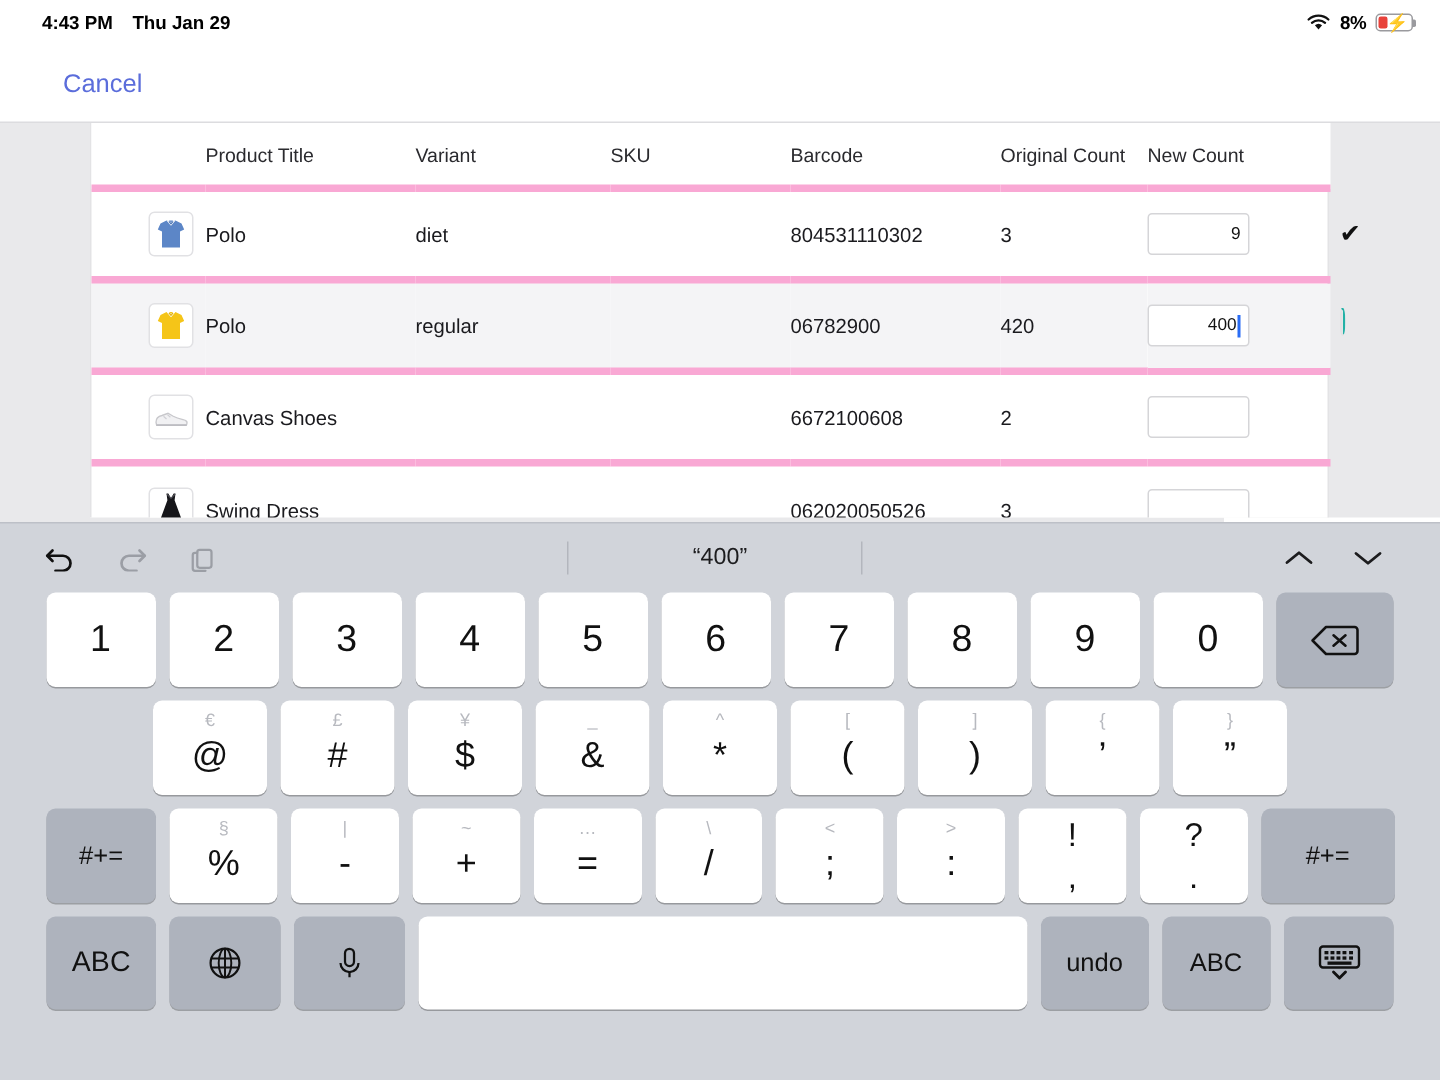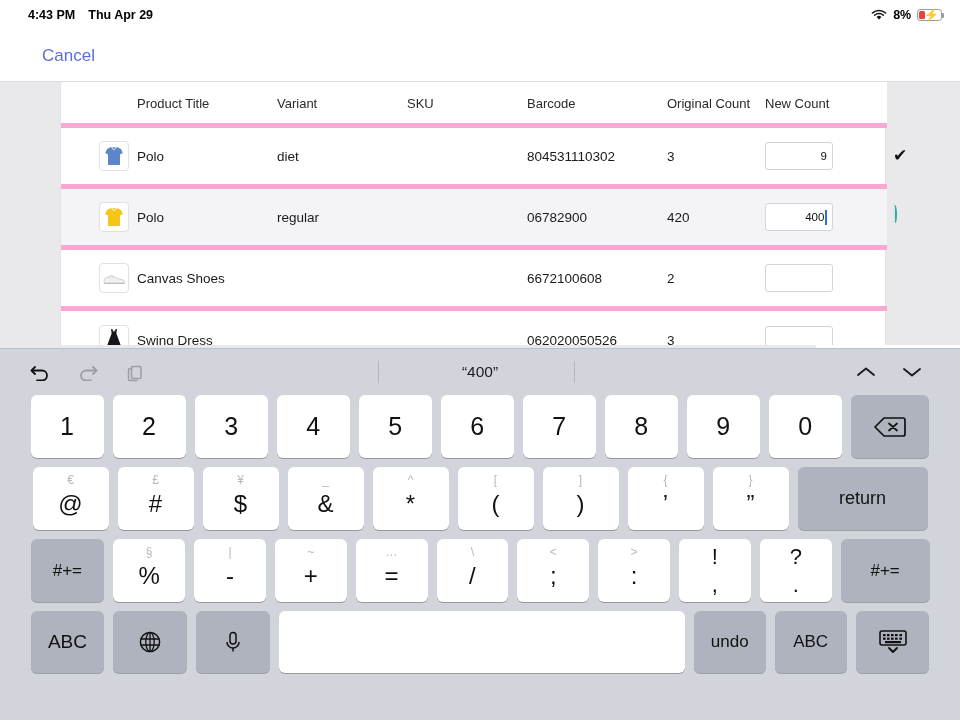--- a/index.html
+++ b/index.html
@@ -203,21 +203,21 @@
   .row4 .key.dismiss { width: 74px; background: #aeb3bd; }
 </style>
 </head>
 <body>
 
 <div id="screen">
 
   <div class="statusbar">
     <div class="sb-left">
       <span>4:43 PM</span>
-      <span>Thu Apr 29</span>
+      <span>Thu Jan 29</span>
     </div>
     <div class="sb-spacer"></div>
     <div class="sb-right">
       <span class="wifi-icon">
         <svg width="16" height="12" viewBox="0 0 16 12">
           <path d="M8 10.6 L5.6 7.9 a3.6 3.6 0 0 1 4.8 0 Z" fill="#111"></path>
           <path d="M3.6 6.2 a6.6 6.6 0 0 1 8.8 0" stroke="#111" stroke-width="1.5" fill="none" stroke-linecap="round"></path>
           <path d="M1.4 4 a9.8 9.8 0 0 1 13.2 0" stroke="#111" stroke-width="1.5" fill="none" stroke-linecap="round"></path>
         </svg>
       </span>
@@ -456,23 +456,20 @@
             <span class="main">)</span>
           </div>
           <div class="key ">
             <span class="sup">{</span>
             <span class="main">’</span>
           </div>
           <div class="key ">
             <span class="sup">}</span>
             <span class="main">”</span>
           </div>
-          <div class="key return dark">
-            <span>return</span>
-          </div>
         </div>
       <div class="kb-row row3" id="kb-row3">
           <div class="key shiftsym dark">
             <span>#+=</span>
           </div>
           <div class="key ">
             <span class="sup">§</span>
             <span class="main">%</span>
           </div>
           <div class="key ">

